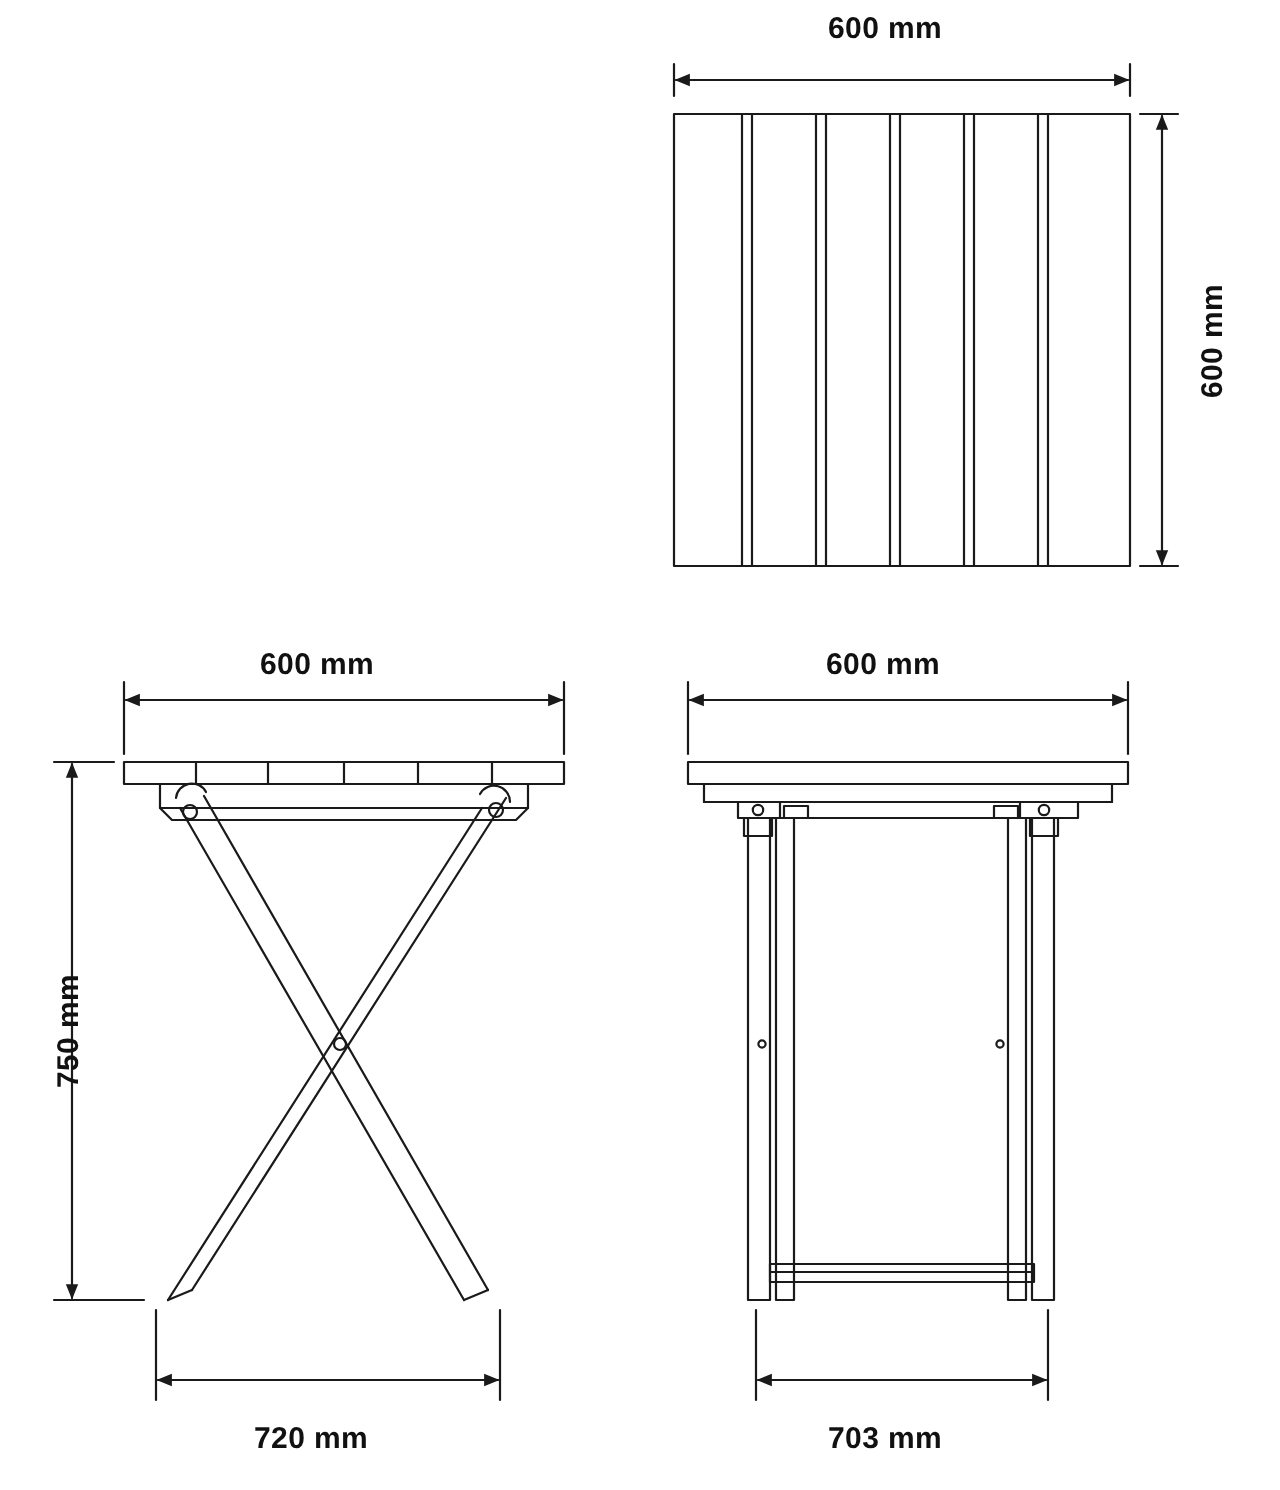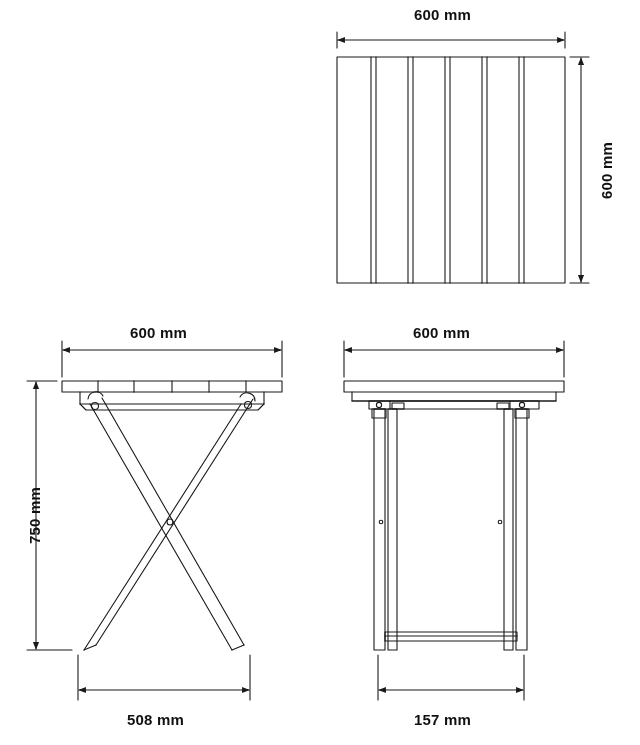--- a/index.html
+++ b/index.html
@@ -179,17 +179,17 @@
 </svg>
 
 <div class="dim-label" style="left:414px; top:6px;">600 mm</div>
 
 <div class="dim-label rot-left" style="left:578px; top:162px;">600 mm</div>
 
 <div class="dim-label" style="left:130px; top:324px;">600 mm</div>
 
 <div class="dim-label rot-left" style="left:6px; top:507px;">750 mm</div>
 
-<div class="dim-label" style="left:127px; top:711px;">508 mm</div>
+<div class="dim-label" style="left:127px; top:711px;">720 mm</div>
 
 <div class="dim-label" style="left:413px; top:324px;">600 mm</div>
 
-<div class="dim-label" style="left:414px; top:711px;">157 mm</div>
+<div class="dim-label" style="left:414px; top:711px;">703 mm</div>
 
 </body></html>

